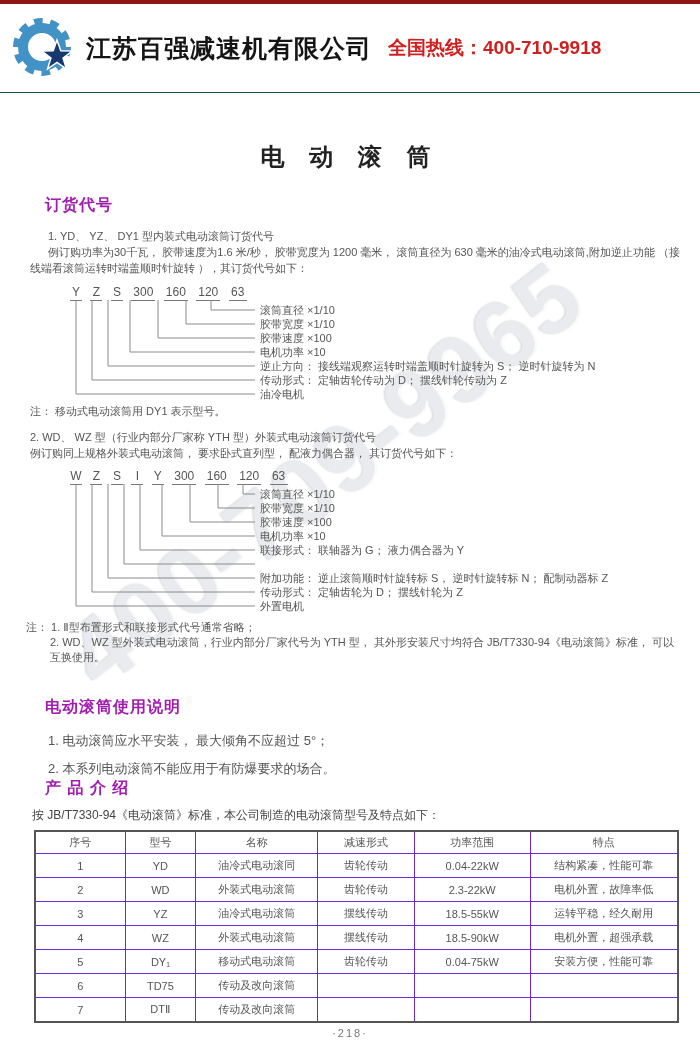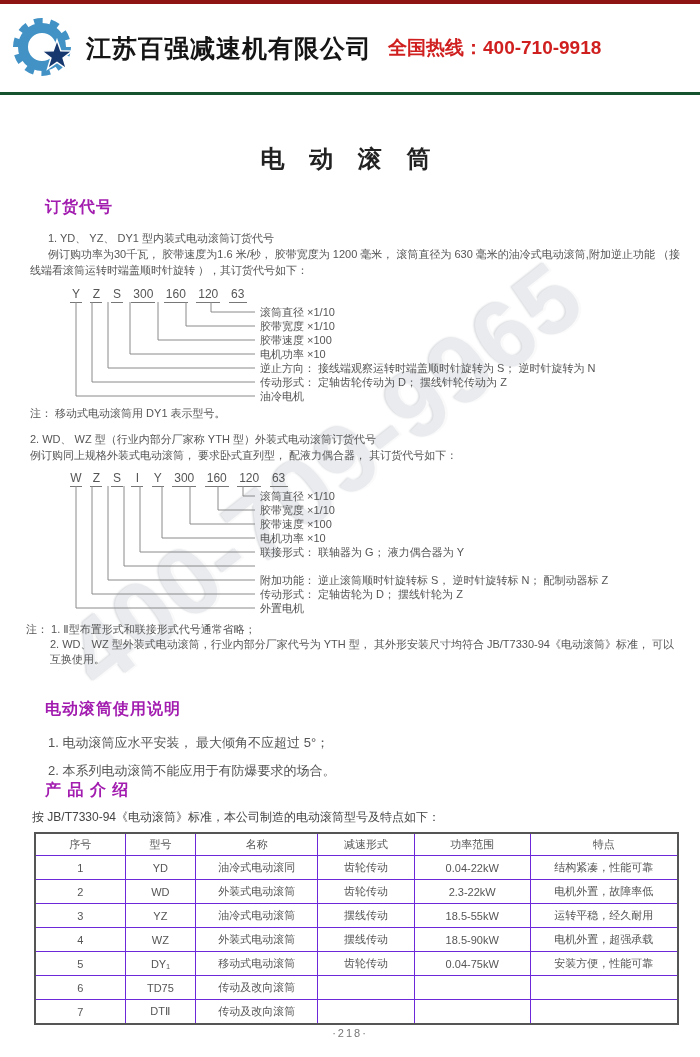--- a/index.html
+++ b/index.html
@@ -1,20 +1,20 @@
 <!DOCTYPE html>
 <html><head>
 <meta charset="utf-8">
 <style>
   html,body{margin:0;padding:0;background:#fff;}
   body{width:700px;height:1057px;position:relative;overflow:hidden;
        font-family:"Liberation Sans","DejaVu Sans",sans-serif;color:#555;}
   .topbar{height:4px;background:#8e1414;}
   .header{height:88px;display:flex;align-items:center;padding:0 12px;
-          border-bottom:3px solid #14532d;background:#fff;position:relative;z-index:2;}
+          border-bottom:1px solid #14532d;background:#fff;position:relative;z-index:2;}
   .company{font-size:25px;font-weight:bold;color:#151515;letter-spacing:1px;margin-left:4px;white-space:nowrap;}
   .hotline{font-size:19px;font-weight:bold;color:#d01f1f;margin-left:16px;white-space:nowrap;}
   .content{position:relative;z-index:1;padding:0 20px;}
   .watermark{position:absolute;left:10px;top:408px;width:660px;z-index:0;
              transform:rotate(-38deg);transform-origin:center;
              font-size:96px;font-weight:bold;letter-spacing:2px;color:#e9ebee;
              text-shadow:2px 2px 1px #fafafa,-1px -1px 2px #d9dbde;white-space:nowrap;}
   .doc-title{margin-top:48px;text-align:center;font-size:24px;font-weight:bold;
              color:#222;letter-spacing:9px;}
   .sec-head{font-size:16px;font-weight:bold;color:#a21caf;letter-spacing:1px;margin:0 0 0 25px;}

